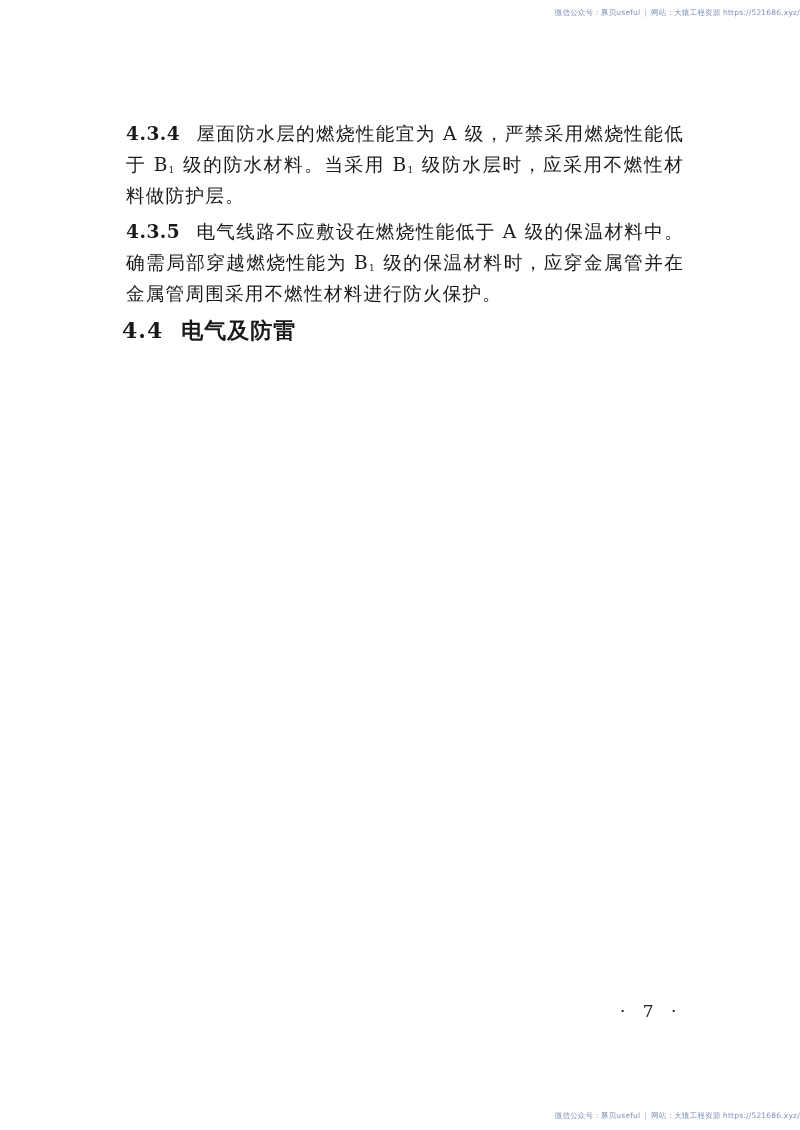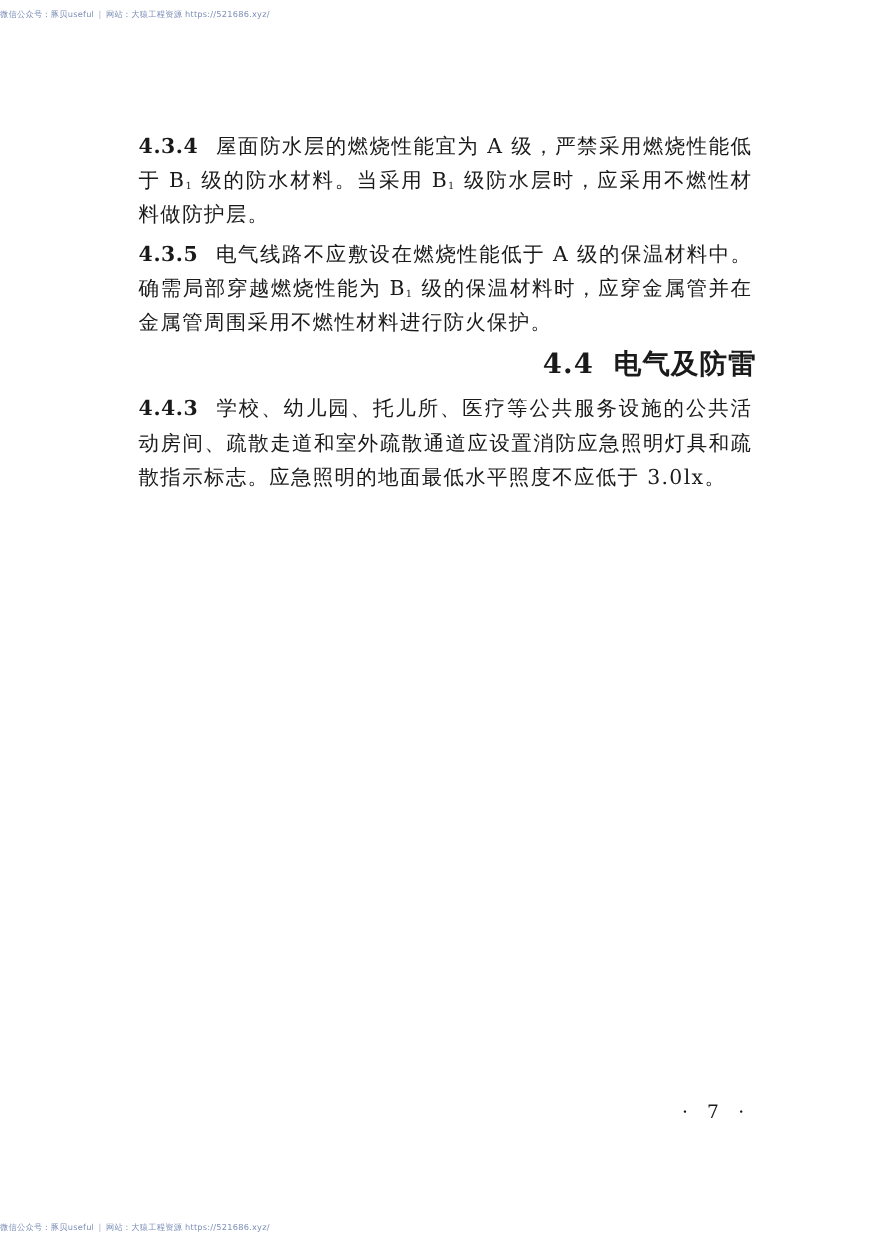--- a/index.html
+++ b/index.html
@@ -12,21 +12,21 @@
       height: 1130px;
       position: relative;
       overflow: hidden;
       font-family: "DejaVu Serif", "Liberation Serif", serif;
       color: #1a1a1a;
     }
     .watermark {
       position: absolute;
       left: 0;
       width: 800px;
-      text-align: left;
+      text-align: right;
       font-family: "DejaVu Sans", "Liberation Sans", sans-serif;
       font-size: 7.5px;
       color: #7d8fb8;
       letter-spacing: 0.2px;
       white-space: nowrap;
     }
     .watermark.top { top: 8px; }
     .watermark.bottom { top: 1111px; }
     .watermark .sep { color: #a7b3cf; padding: 0 4px; }
 
@@ -44,24 +44,24 @@
       letter-spacing: 1.2px;
       margin: 4px;
     }
     .clause-num {
       font-family: "DejaVu Serif", "Liberation Serif", serif;
       font-weight: bold;
       letter-spacing: 0.5px;
       margin-right: 16px;
     }
     .section-title {
-      text-align: right;
+      text-align: left;
       font-family: "DejaVu Sans", "Liberation Sans", sans-serif;
       font-weight: bold;
-      font-size: 25px;
+      font-size: 22px;
       line-height: 31.2px;
       margin: 6px 0 10px 0;
       letter-spacing: 1px;
     }
     .section-title .sec-num {
       font-family: "DejaVu Serif", "Liberation Serif", serif;
       margin-right: 18px;
     }
     sub.s {
       font-size: 9px;
@@ -87,21 +87,20 @@
 <div class="content">
 
   <p class="para"><span class="clause-num">4.3.4</span><span>屋面防水层的燃烧性能宜为 A 级，严禁采用燃烧性能低于 B</span><sub class="s">1</sub><span> 级的防水材料。当采用 B</span><sub class="s">1</sub><span> 级防水层时，应采用不燃性材料做防护层。</span></p>
 
   <p class="para"><span class="clause-num">4.3.5</span><span>电气线路不应敷设在燃烧性能低于 A 级的保温材料中。确需局部穿越燃烧性能为 B</span><sub class="s">1</sub><span> 级的保温材料时，应穿金属管并在金属管周围采用不燃性材料进行防火保护。</span></p>
 
   <div class="section-title"><span class="sec-num">4.4</span><span>电气及防雷</span></div>
 
 
 
-  <p class="para"><span class="clause-num">4.4.3</span><span>学校、幼儿园、托儿所、医疗等公共服务设施的公共活动房间、疏散走道和室外疏散通道应设置消防应急照明灯具和疏散指示标志。应急照明的地面最低水平照度不应低于 3.0lx。</span></p>
 
 
 </div>
 
 <div class="page-number">· 7 ·</div>
 
 <div class="watermark bottom">
   <span>微信公众号：豚贝useful</span><span class="sep">|</span><span>网站：大猿工程资源 https://521686.xyz/</span>
 </div>
 

